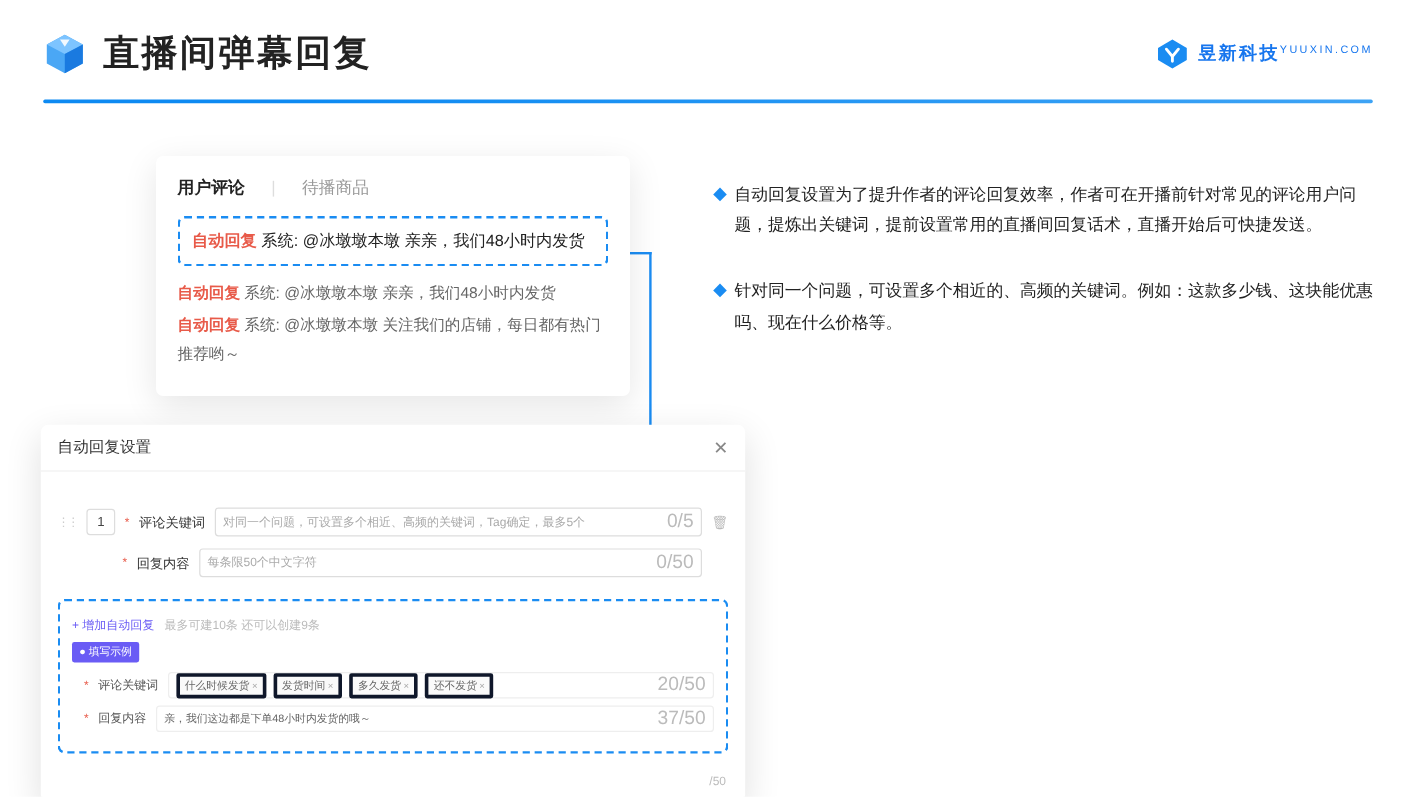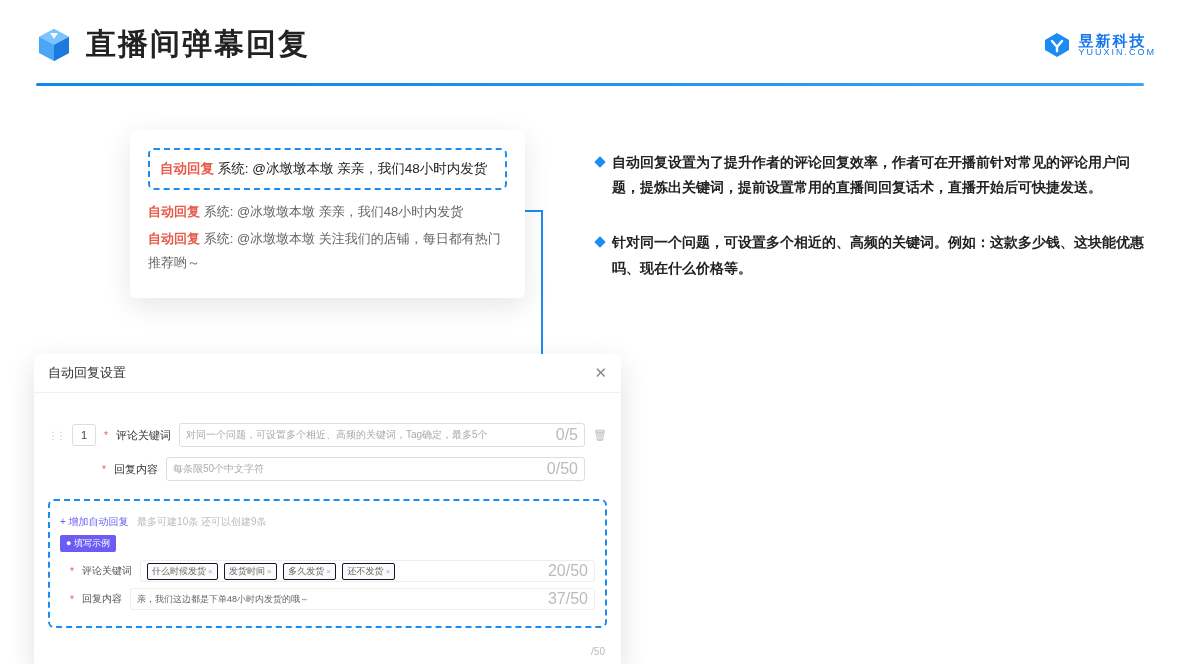--- a/index.html
+++ b/index.html
@@ -8,21 +8,21 @@
     width: 1180px;
     height: 664px;
     background: #fff;
     position: relative;
     overflow: hidden;
   }
   .header {
     display: flex;
     align-items: center;
     justify-content: space-between;
-    padding: 24px 24px 12px 36px;
+    padding: 24px 36px 12px 36px;
   }
   .header-left {
     display: flex;
     align-items: center;
     gap: 14px;
   }
   .blue-cube-icon {
     width: 36px; height: 36px;
     position: relative;
   }
@@ -31,21 +31,21 @@
     font-weight: 600;
     color: #222;
     letter-spacing: 2px;
   }
   .header-right {
     display: flex;
     align-items: center;
     gap: 8px;
   }
   .logo-text {
-    display: flex; flex-direction: column; line-height: 1;
+    display: flex; flex-direction: row; line-height: 1;
   }
   .lt-main { font-size: 15px; color: #1776ee; font-weight: 700; letter-spacing: 2px; }
   .lt-sub { font-size: 9px; color: #1776ee; letter-spacing: 2px; }
   .hr-line {
     height: 3px;
     background: linear-gradient(90deg, #0d8af2 0%, #0d8af2 20%, #3da3f5 100%);
     margin: 6px 36px 0 36px;
     border-radius: 2px;
   }
   .content {
@@ -60,21 +60,21 @@
   .section-heading {
     display: flex; align-items: center; gap: 10px;
     margin-bottom: 30px;
   }
   .bubble-ico { width: 22px; height: 22px; position: relative; flex-shrink: 0; }
   .bubble-ico::before { content:""; position:absolute; width:18px; height:18px; background:#1a8cf2; border-radius:50%; top:0; left:2px; }
   .bubble-ico::after { content:""; position:absolute; width:10px; height:10px; background:#ffb300; border-radius:50%; bottom:0; left:0; }
   .section-heading-text { font-size: 21px; font-weight: 500; color: #222; letter-spacing: 1px; }
   .bullet-item {
     display: flex; gap: 8px; margin-bottom: 30px;
-    font-size: 14px; line-height: 1.8; color: #222; font-weight: bold;
+    font-size: 14px; line-height: 1.8; color: #222;
   }
   .bullet-diamond {
     width: 8px; height: 8px; background: #1a8cf2; transform: rotate(45deg);
     flex-shrink: 0; margin-top: 8px;
   }
 
   
   .panel-top {
     position: absolute; top: 0; left: 94px;
     width: 395px;
@@ -134,21 +134,21 @@
     padding: 10px 10px 10px 10px;
   }
   .add-link, .limit-text { font-size: 10px; color: #6a5cf5; margin-top: 32px; }
   .limit-text { color: #bbb; margin-left: 4px; }
   .example-badge {
     display: inline-block; background: #6a5cf5; color: #fff; font-size: 9px;
     padding: 2px 6px; border-radius: 2px; margin: 6px 0 8px 0;
   }
   .tag-chip {
     display: inline-flex; align-items: center; gap: 2px;
-    border: 1px solid #0f172a; border-radius: 2px; padding: 1px 4px;
+    border: 3px solid #0f172a; border-radius: 2px; padding: 1px 4px;
     font-size: 9px; color: #666; margin-right: 4px;
     background: #fafafa;
   }
   .tag-x { color: #aaa; font-size: 8px; }
   .ex-row { display: flex; align-items: center; gap: 8px; margin-bottom: 6px; }
   .ex-label { font-size: 10px; color: #555; white-space: nowrap; }
   .ex-input {
     border: 1px solid #eee; border-radius: 3px; height: 22px;
     flex: 1; padding: 0 6px; display: flex; align-items: center; justify-content: space-between;
     font-size: 9px; color: #666;
@@ -195,20 +195,25 @@
 <div class="hr-line"></div>
 
 <div class="content">
   <div class="left-col">
 
     <div class="conn-hor" style="top:80px; left:483px; width:24px;"></div>
     <div class="connector" style="top:80px; left:505px; height:346px;"></div>
     <div class="conn-hor" style="top:426px; left:476px; width:31px;"></div>
 
     <div class="panel-top">
+      <div class="tab-row">
+        <span class="tab-active">用户评论</span>
+        <span class="tab-divider">|</span>
+        <span class="tab-inactive">待播商品</span>
+      </div>
       <div class="highlight-msg">
         <span class="auto-reply-tag">自动回复</span>
         <span>系统:</span>
         <span>@冰墩墩本墩 亲亲，我们48小时内发货</span>
       </div>
       <div class="msg-line">
         <span class="auto-reply-tag">自动回复</span>
         <span>系统:</span>
         <span>@冰墩墩本墩 亲亲，我们48小时内发货</span>
       </div>

